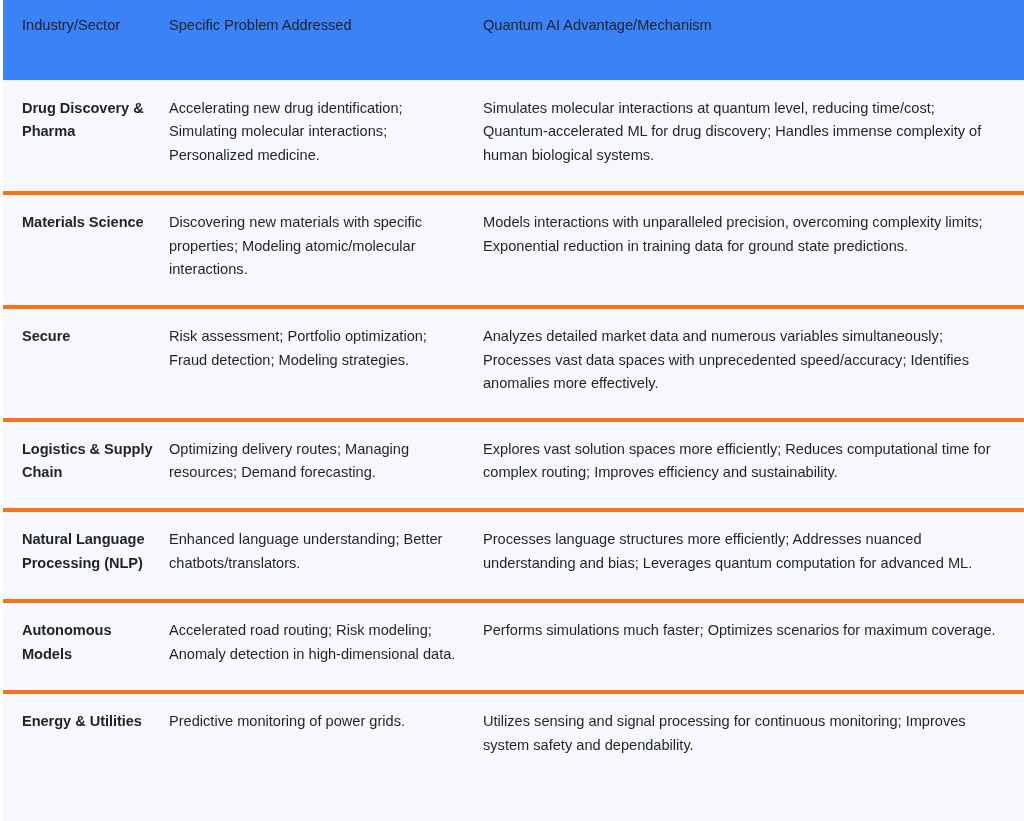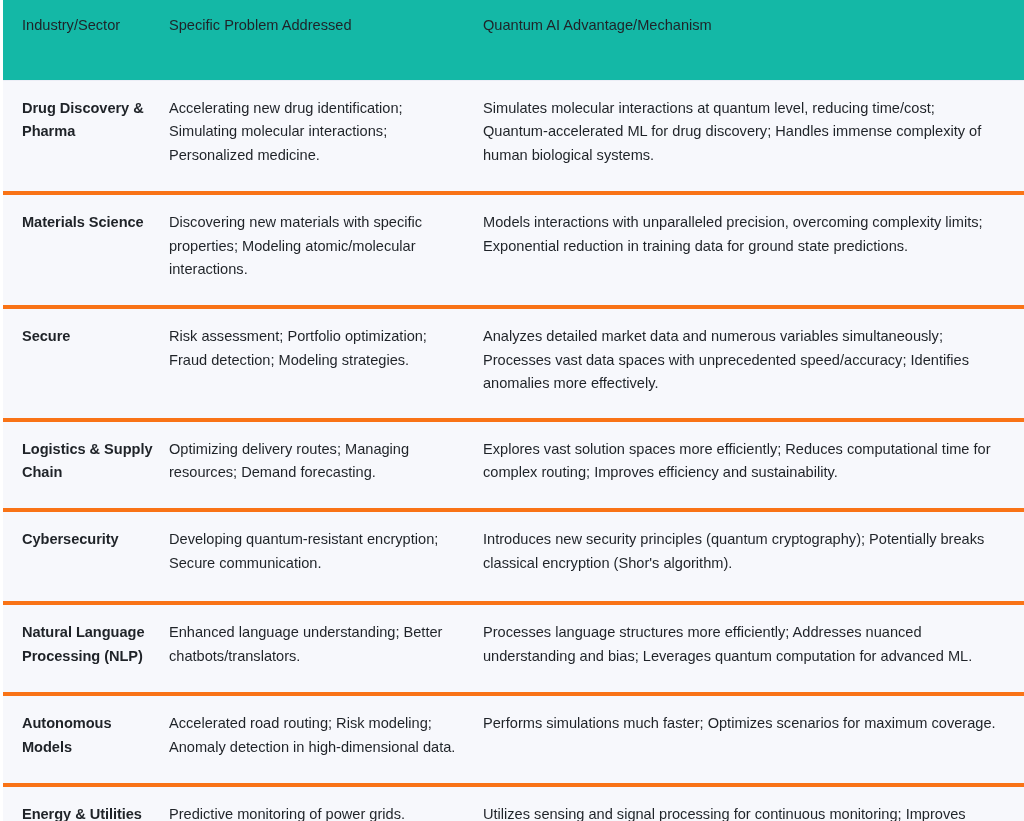--- a/index.html
+++ b/index.html
@@ -38,21 +38,21 @@
 
   thead th {
     text-align: left;
     vertical-align: top;
     font-weight: 400;
     font-size: 14.6px;
     line-height: 22px;
     color: #1f2328;
     padding: 14px 16px 44px 16px;
     border-bottom: 1px solid #eceef6;
-    background: #14b8a6;
+    background: #3b82f6;
   }
 
   thead th.th-industry  { padding-left: 19px; }
   thead th.th-problem   { padding-left: 3px; }
   thead th.th-advantage { padding-left: 3px; }
 
   tbody td {
     vertical-align: top;
     font-size: 14.6px;
     line-height: 23.4px;
@@ -128,25 +128,20 @@
       <tr class="row-2">
         <td class="cell-industry">Secure</td>
         <td class="cell-problem">Risk assessment; Portfolio optimization; Fraud detection; Modeling strategies.</td>
         <td class="cell-advantage">Analyzes detailed market data and numerous variables simultaneously; Processes vast data spaces with unprecedented speed/accuracy; Identifies anomalies more effectively.</td>
       </tr>
       <tr class="row-3">
         <td class="cell-industry">Logistics &amp; Supply Chain</td>
         <td class="cell-problem">Optimizing delivery routes; Managing resources; Demand forecasting.</td>
         <td class="cell-advantage">Explores vast solution spaces more efficiently; Reduces computational time for complex routing; Improves efficiency and sustainability.</td>
       </tr>
-      <tr class="row-4">
-        <td class="cell-industry">Cybersecurity</td>
-        <td class="cell-problem">Developing quantum-resistant encryption; Secure communication.</td>
-        <td class="cell-advantage">Introduces new security principles (quantum cryptography); Potentially breaks classical encryption (Shor's algorithm).</td>
-      </tr>
       <tr class="row-5">
         <td class="cell-industry">Natural Language Processing (NLP)</td>
         <td class="cell-problem">Enhanced language understanding; Better chatbots/translators.</td>
         <td class="cell-advantage">Processes language structures more efficiently; Addresses nuanced understanding and bias; Leverages quantum computation for advanced ML.</td>
       </tr>
       <tr class="row-6">
         <td class="cell-industry">Autonomous Models</td>
         <td class="cell-problem">Accelerated road routing; Risk modeling; Anomaly detection in high-dimensional data.</td>
         <td class="cell-advantage">Performs simulations much faster; Optimizes scenarios for maximum coverage.</td>
       </tr>

